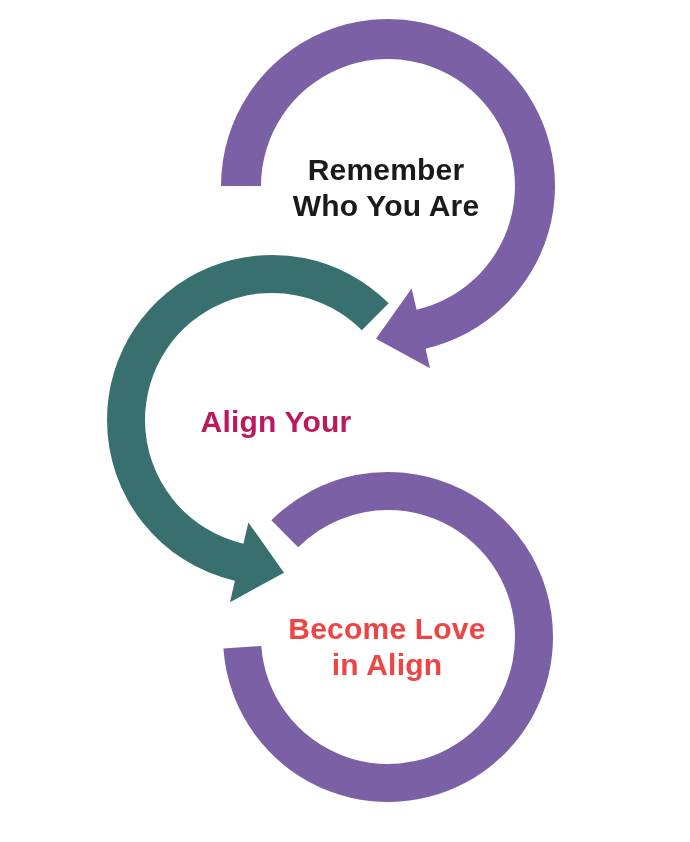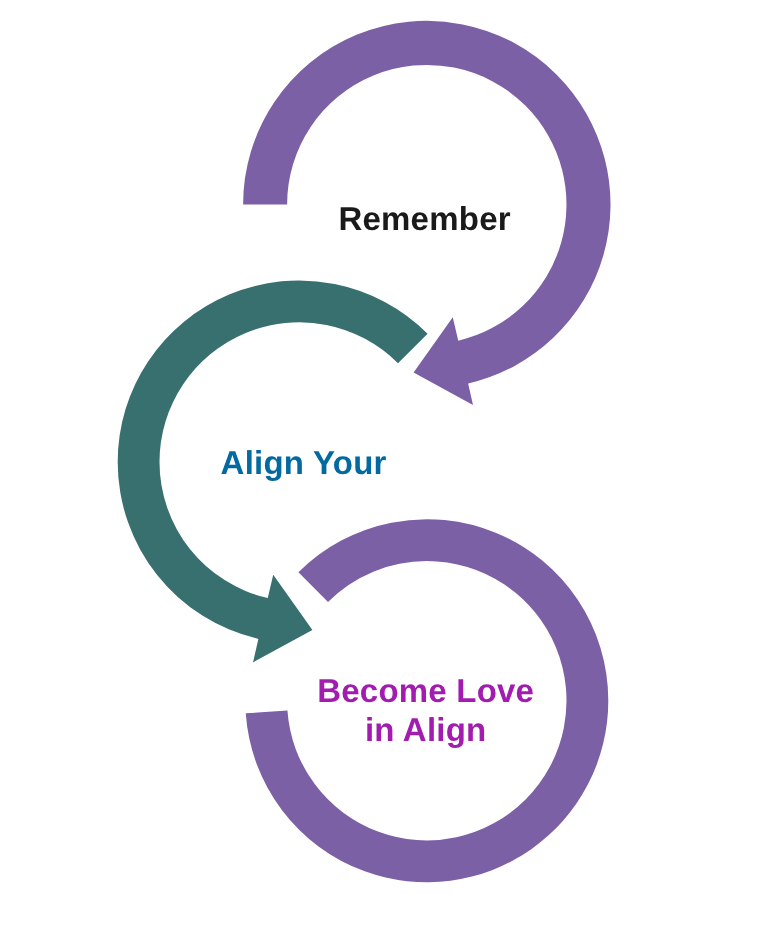--- a/index.html
+++ b/index.html
@@ -24,21 +24,21 @@
     position: absolute;
     transform: translate(-50%, -50%);
     text-align: center;
     font-size: 30px;
     line-height: 36px;
     font-weight: 600;
     letter-spacing: 0.2px;
     white-space: nowrap;
   }
   .label span { display: block; }
-  .label-remember { left: 386px; top: 200px; }
+  .label-remember { left: 386px; top: 188px; }
   .label-align    { left: 276px; top: 422px; }
   .label-become   { left: 387px; top: 647px; }
 </style>
 </head>
 <body>
 
 <div class="canvas">
 
   <svg width="690" height="842" viewBox="0 0 690 842" aria-hidden="true">
 
@@ -70,24 +70,25 @@
              A 165,165 0 0 1 223.4,648.5
              L 261.3,645.9
              A 127,127 0 0 0 477.8,726.8
              A 127,127 0 0 0 388,510
              A 127,127 0 0 0 298.2,547.2
              Z" fill="#7c60a5"></path>
   </svg>
 
   <div class="label label-remember" style="color: rgb(26, 26, 26);">
     <span>Remember</span>
+    <span>Who You Are</span>
   </div>
 
-  <div class="label label-align" style="color: #0369a1;">
+  <div class="label label-align" style="color: #be185d;">
     <span>Align Your</span>
   </div>
 
-  <div class="label label-become" style="color: #a21caf;">
+  <div class="label label-become" style="color: #ef4444;">
     <span>Become Love</span>
     <span>in Align</span>
   </div>
 
 </div>
 
 </body></html>

